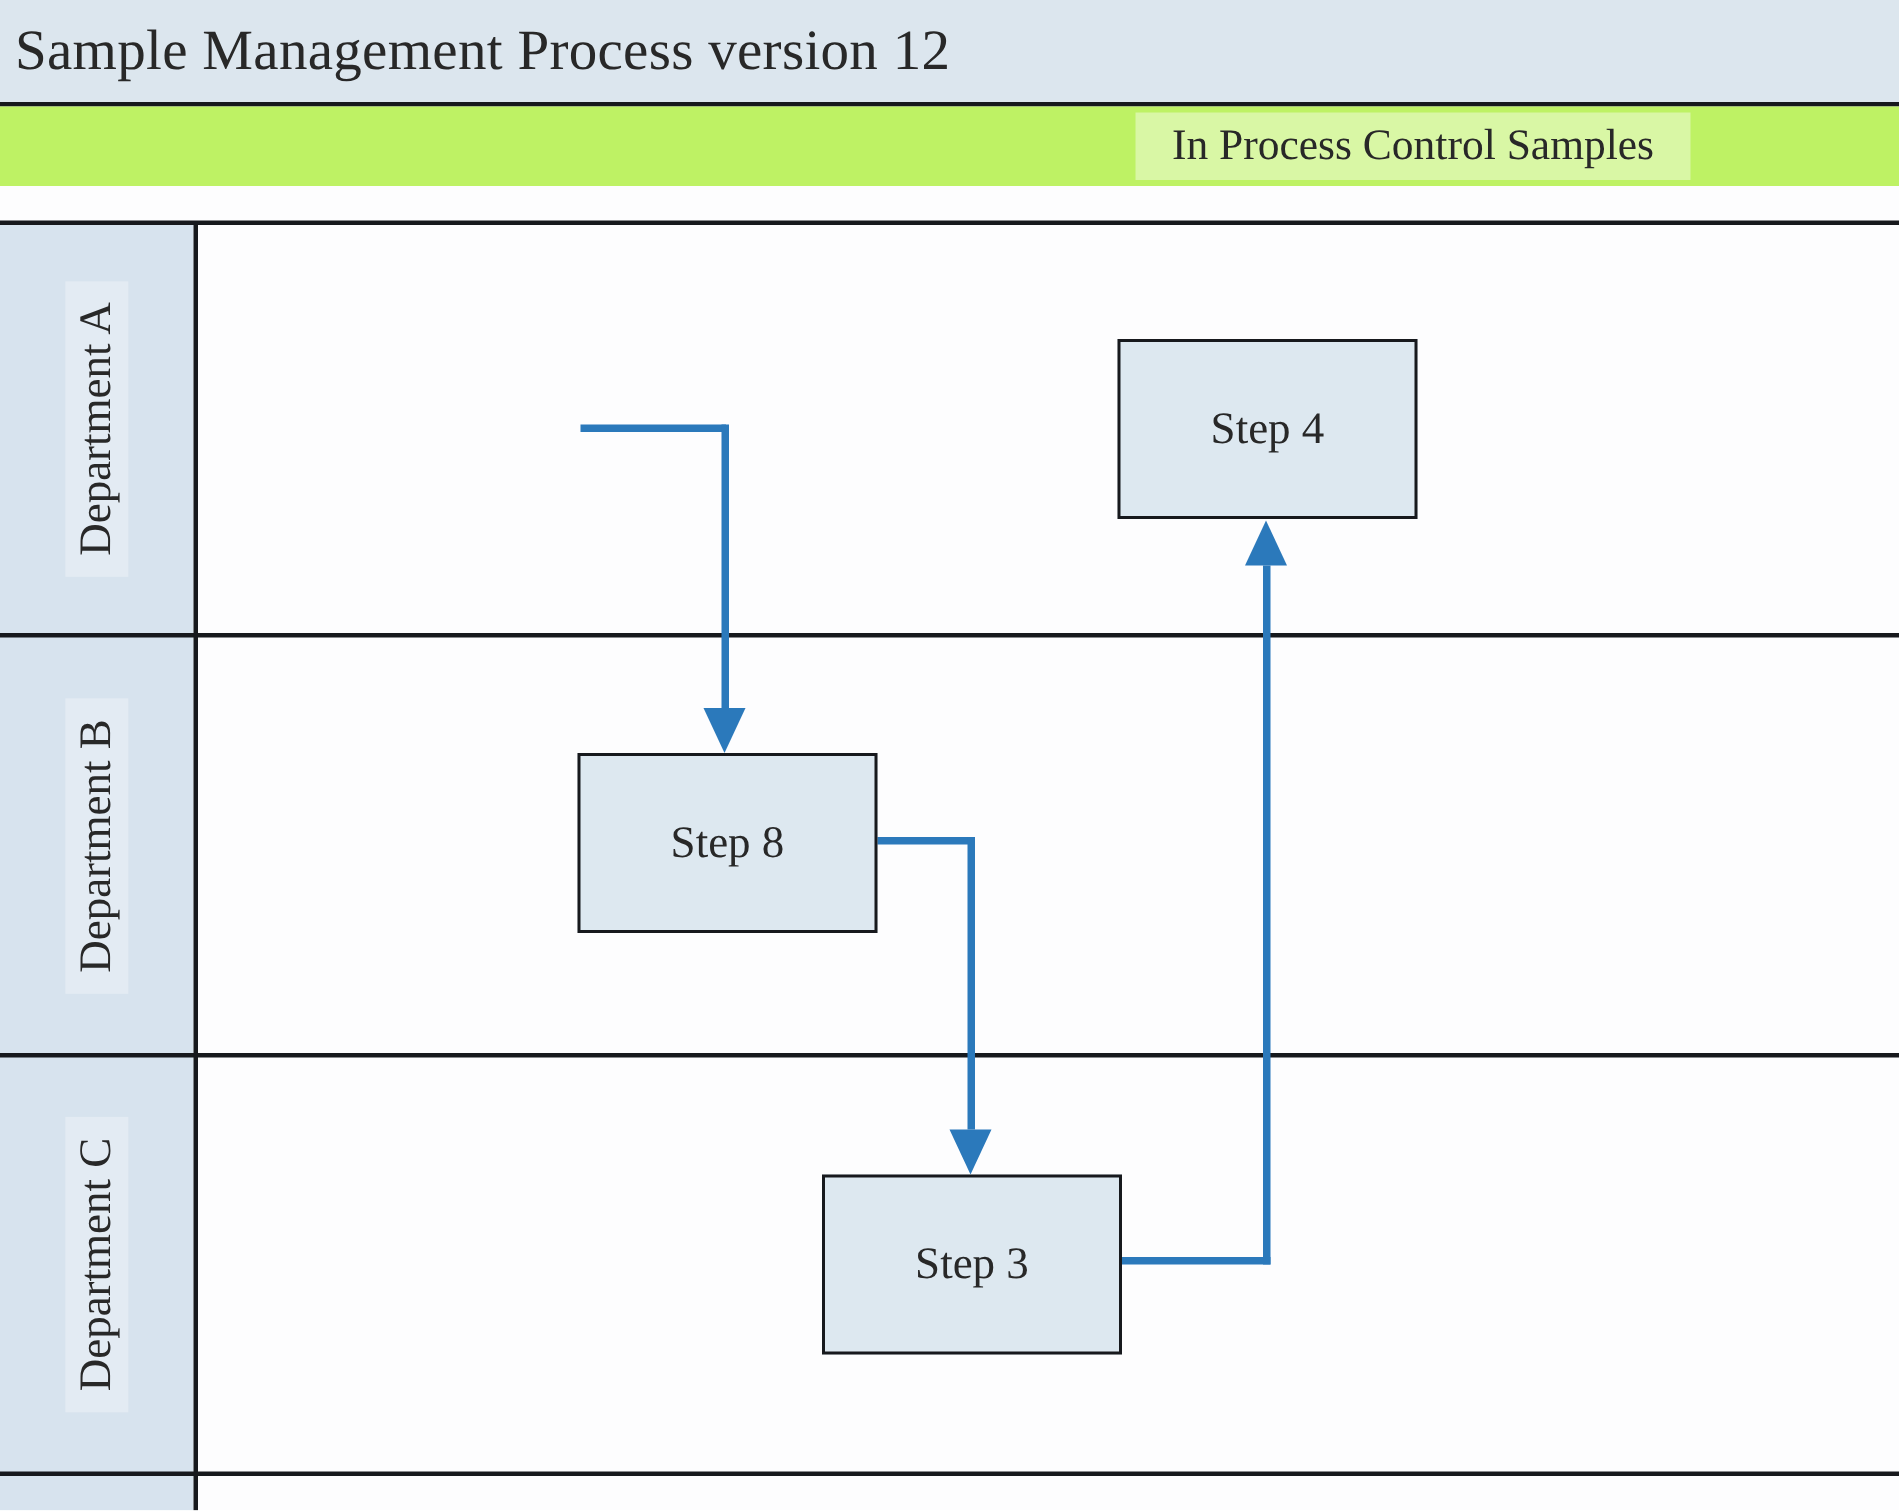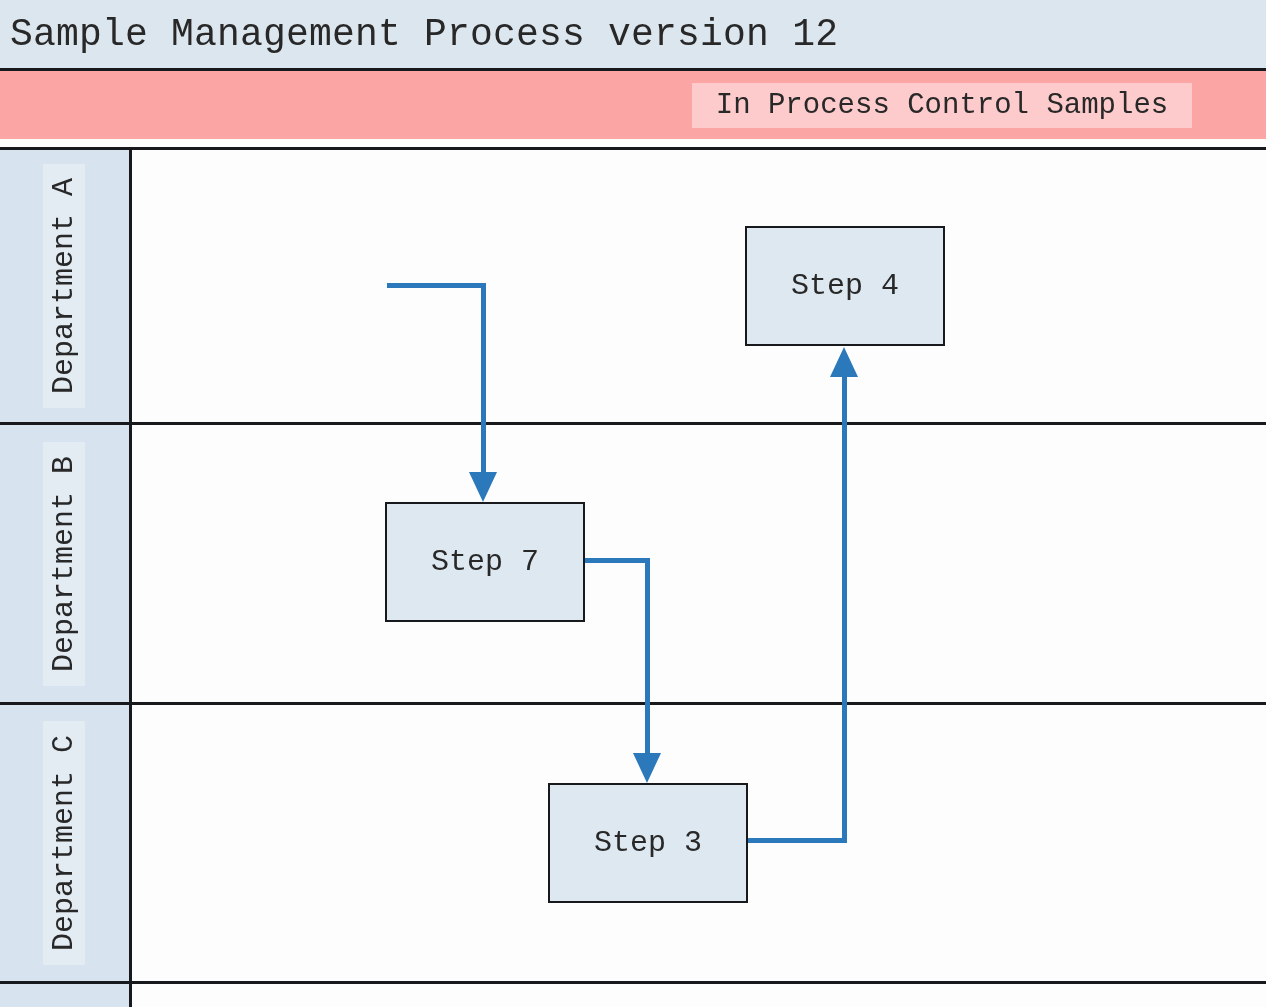--- a/index.html
+++ b/index.html
@@ -1,36 +1,36 @@
 <!DOCTYPE html>
 <html><head>
 <meta charset="utf-8">
 <style>
   html, body { margin: 0; padding: 0; background: #ffffff; }
   .canvas {
     position: relative;
     width: 1266px;
     height: 1007px;
     background: #fdfdfe;
-    font-family: Liberation Mono, monospace;
+    font-family: Liberation Serif, serif;
     color: #282828;
     overflow: hidden;
   }
 
   
   .title-band {
     position: absolute; left: 0; top: 0; width: 1266px; height: 68px;
     background: #dce6ee;
     display: flex; align-items: center;
     box-sizing: border-box; padding-left: 10px;
     font-size: 38px; letter-spacing: 0.2px;
   }
   .header-band {
-    position: absolute; left: 0; top: 71px; width: 1266px; height: 68px;
-    background: #fca5a5;
+    position: absolute; left: 0; top: 71px; width: 1266px; height: 53px;
+    background: #bef264;
   }
   .header-inner {
     position: absolute; left: 642px; top: 0; width: 600px; height: 100%;
     display: flex; align-items: center; justify-content: center;
     font-size: 29px;
   }
   .header-inner span { background: rgba(255,255,255,0.42); padding: 6px 24px; }
 
   
   .hline { position: absolute; left: 0; width: 1266px; height: 3px; background: #17191d; }
@@ -139,21 +139,21 @@
 
   <div class="conn c2h"></div>
   <div class="conn c2v"></div>
   <div class="arrowhead ah-down ah2"></div>
 
   <div class="conn c3h"></div>
   <div class="conn c3v"></div>
   <div class="arrowhead ah-up ah3"></div>
 
   <div class="box box-step2">
-    <span>Step 7</span>
+    <span>Step 8</span>
   </div>
   <div class="box box-step3">
     <span>Step 3</span>
   </div>
   <div class="box box-step4">
     <span>Step 4</span>
   </div>
 
 </div>
 

